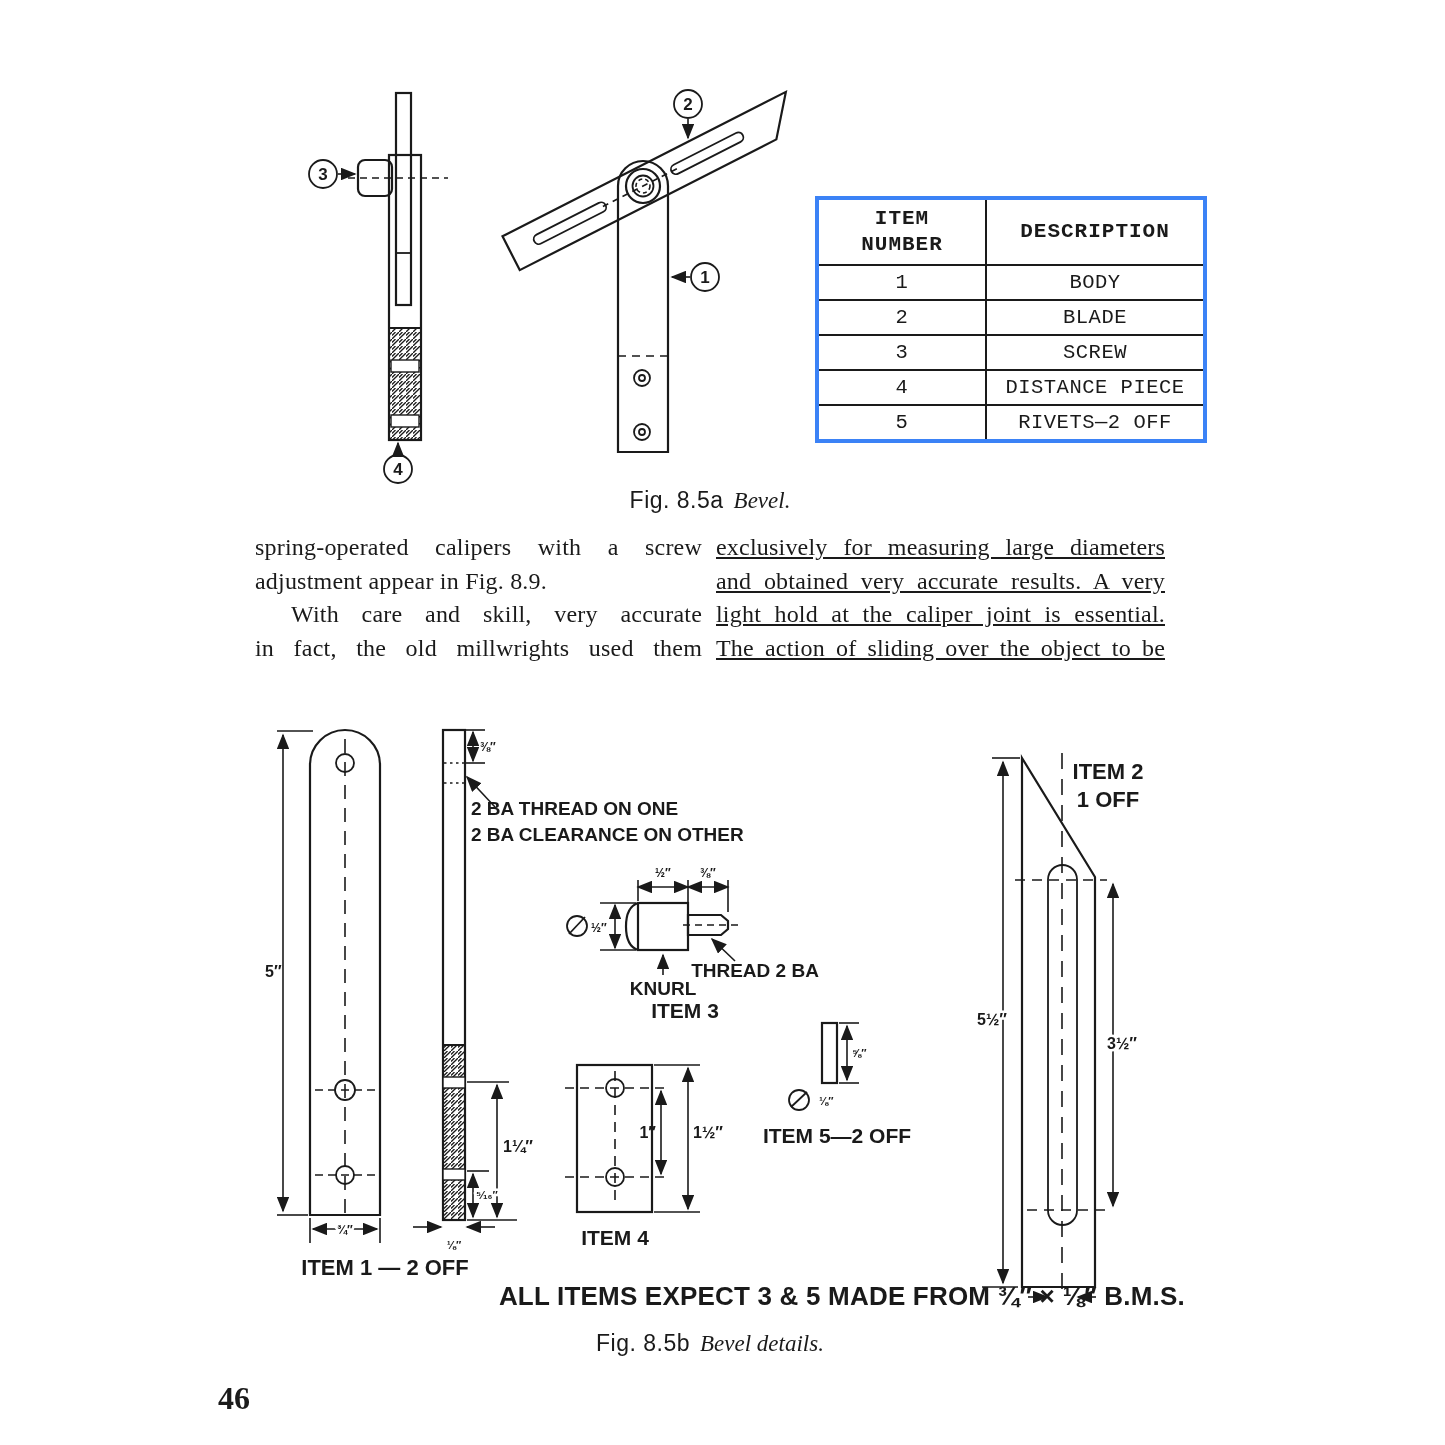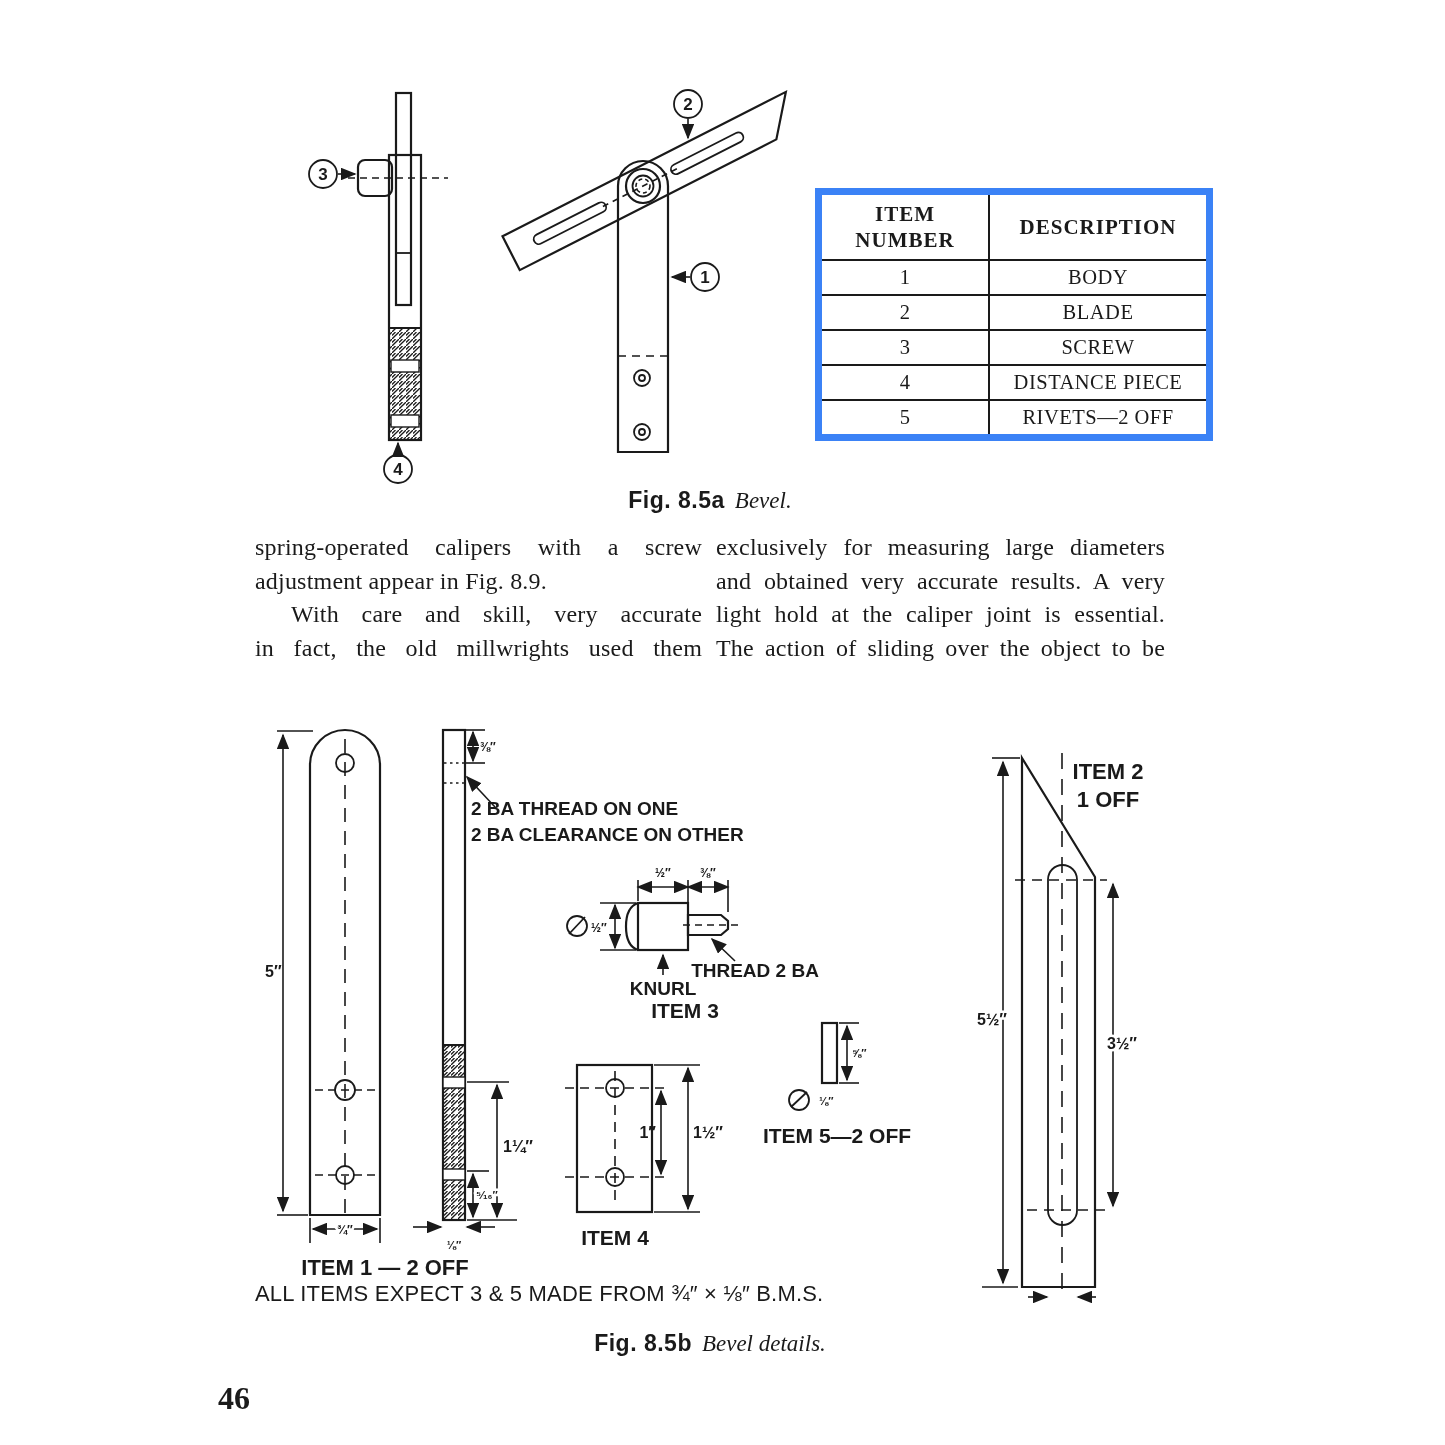--- a/index.html
+++ b/index.html
@@ -9,35 +9,35 @@
 
   
   .col{position:absolute;top:531px;}
   .col .line{font-size:24px;line-height:33.5px;height:33.5px;overflow:hidden;
              text-align:justify;text-align-last:justify;letter-spacing:.2px;}
   .col .line.para-end{text-align-last:left;}
   .col .line.indent{text-indent:36px;}
 
   
   .caption{position:absolute;text-align:center;font-size:23px;}
-  .caption .cap-label{font-family:"Liberation Sans","DejaVu Sans",sans-serif;font-weight:bold;letter-spacing:.5px;}
+  .caption .cap-label{font-family:"Liberation Sans","DejaVu Sans",sans-serif;font-weight:normal;letter-spacing:.5px;}
   .caption .cap-title{font-family:"Liberation Serif","DejaVu Serif",serif;font-style:italic;margin-left:10px;margin-top:41px;}
 
   
-  .parts-table{position:absolute;left:815px;top:188px;border-collapse:collapse;border:7px solid #3b82f6;
-               font-family:Liberation Serif, serif;}
+  .parts-table{position:absolute;left:815px;top:196px;border-collapse:collapse;border:4px solid #3b82f6;
+               font-family:Liberation Mono, monospace;}
   .parts-table th,.parts-table td{border:2.5px solid #1a1a1a;text-align:center;vertical-align:middle;}
   .parts-table th{font-size:21px;font-weight:bold;letter-spacing:1px;line-height:26px;height:60px;padding:2px 14px;}
   .parts-table td{font-size:20.5px;letter-spacing:.5px;height:33px;padding:0 14px;}
   .parts-table .c-num{width:138px;}
   .parts-table .c-desc{width:188px;}
 
   
-  .fig-note{position:absolute;text-align:left;font-family:"Liberation Sans","DejaVu Sans",sans-serif;
-            font-weight:normal;font-size:22px;letter-spacing:.2px;}
+  .fig-note{position:absolute;text-align:right;font-family:"Liberation Sans","DejaVu Sans",sans-serif;
+            font-weight:bold;font-size:26px;letter-spacing:.2px;}
   .page-number{position:absolute;font-weight:bold;font-size:32px;}
 
   
   svg text{fill:#1a1a1a;font-family:"Liberation Sans","DejaVu Sans",sans-serif;font-weight:bold;}
   .ol{fill:none;stroke:#1a1a1a;stroke-width:2.2;}
   .ol-thin{fill:none;stroke:#1a1a1a;stroke-width:1.8;}
   .dimline{fill:none;stroke:#1a1a1a;stroke-width:1.6;}
   .fill-hatch{stroke:#1a1a1a;stroke-width:2;}
   .white-fill{fill:#ffffff;stroke:#1a1a1a;stroke-width:1.4;}
   .lbl{font-size:22px;}
@@ -160,21 +160,21 @@
   <div class="caption" style="left:250px;top:487px;width:920px;">
     <span class="cap-label">Fig. 8.5a</span><span class="cap-title">Bevel.</span>
   </div>
 
   <div class="col" style="left:255px;width:447px;">
     <div class="line">spring-operated calipers with a screw</div>
     <div class="line para-end">adjustment appear in Fig. 8.9.</div>
     <div class="line indent">With care and skill, very accurate</div>
     <div class="line">in fact, the old millwrights used them</div>
   </div>
-  <div class="col" style="left:716px;width:449px;">
+  <div class="col" style="left:716px;width:449px;text-decoration:underline;">
     <div class="line">exclusively for measuring large diameters</div>
     <div class="line">and obtained very accurate results. A very</div>
     <div class="line">light hold at the caliper joint is essential.</div>
     <div class="line">The action of sliding over the object to be</div>
   </div>
 
   <svg class="abs" style="left:255px;top:715px;" width="930" height="600" viewBox="0 0 930 600">
     <defs>
       <marker id="ahB" viewBox="0 0 10 8" refX="9" refY="4" markerWidth="10" markerHeight="8" orient="auto-start-reverse">
         <path d="M0,0 L10,4 L0,8 Z" fill="#1a1a1a"></path>

